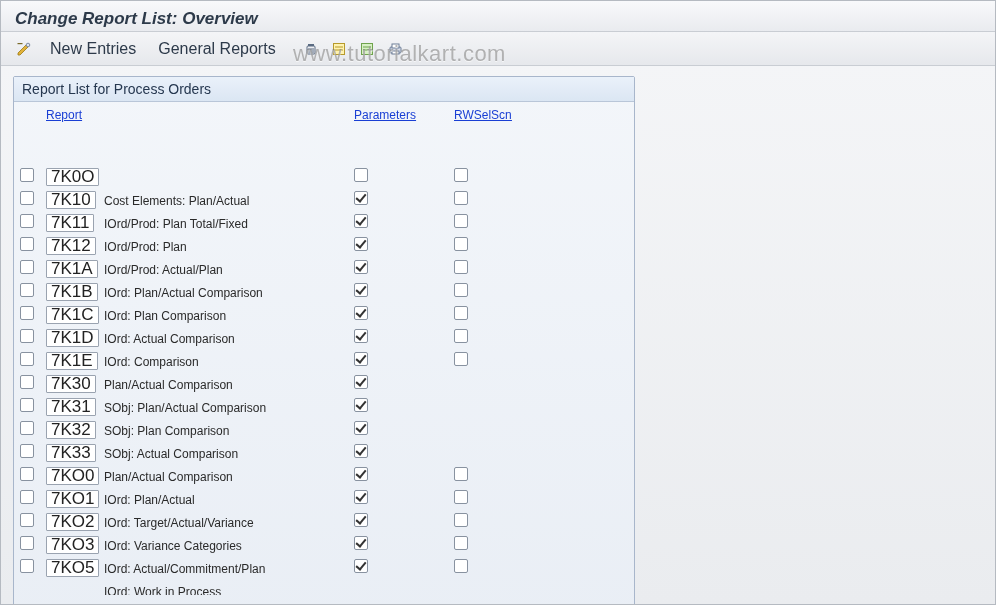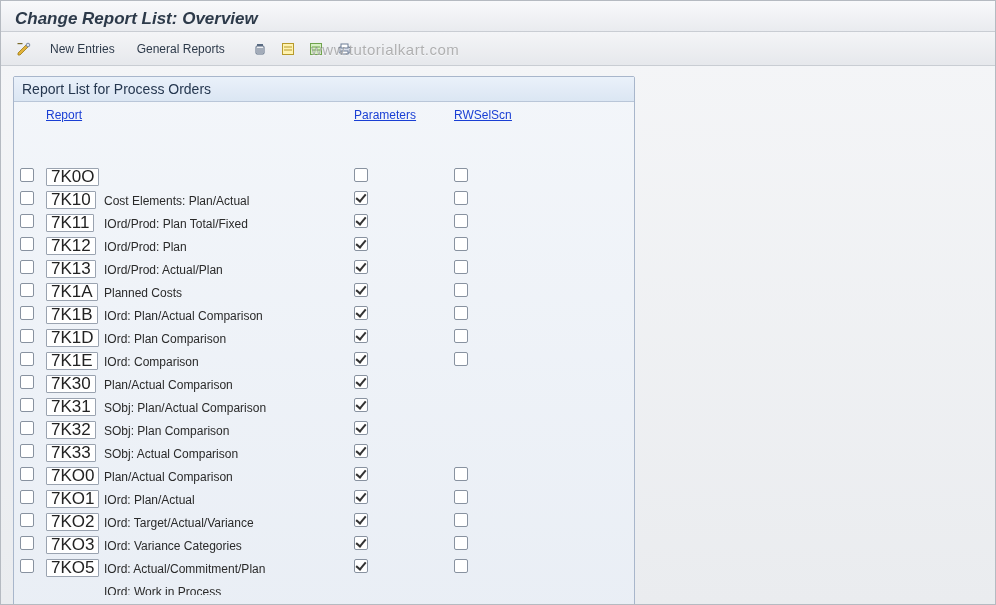--- a/index.html
+++ b/index.html
@@ -42,21 +42,21 @@
     height: 22px;
     min-width: 22px;
     padding: 0 4px;
     border: 1px solid transparent;
     border-radius: 3px;
     cursor: pointer;
     color: #2d3a4a;
   }
   .tool-text {
     padding: 0 8px;
-    font-size: 12px;
+    font-size: 16px;
     color: #2d3a4a;
   }
   .tool-sep { width: 6px; }
   svg { display:block; }
   .content {
     padding: 10px 12px;
   }
   .panel {
     width: 622px;
     border: 1px solid #a8b6cb;
@@ -142,22 +142,22 @@
   }
   .col-desc-cell { padding-left: 6px; }
   .footer {
     text-align:center;
     padding: 10px 0 14px 0;
     font-size:12px;
     color:#333;
   }
   .watermark {
     position:absolute;
-    top: 40px; left: 310px;
-    font-size: 15px;
+    top: 40px; left: 292px;
+    font-size: 22px;
     font-family: Arial, sans-serif;
     color: rgba(120,120,120,0.55);
     letter-spacing:0.5px;
     pointer-events:none;
     text-shadow: 0 1px 0 rgba(255,255,255,0.6);
   }
 </style>
 </head>
 <body>
 
@@ -247,36 +247,36 @@
             </div>
             <div class="row">
               <div class="col-sel"><span class="chk"></span></div>
               <div class="col-code"><span class="code-field">7K12</span></div>
               <div class="col-desc col-desc-cell">IOrd/Prod: Actual/Plan</div>
               <div class="col-param"><span class="chk checked"></span></div>
               <div class="col-rw"><span class="chk"></span></div>
             </div>
             <div class="row">
               <div class="col-sel"><span class="chk"></span></div>
-              <div class="col-code"><span class="code-field">7K13</span></div>
-              <div class="col-desc col-desc-cell">Planned Costs</div>
-              <div class="col-param"><span class="chk checked"></span></div>
-              <div class="col-rw"><span class="chk"></span></div>
-            </div>
-            <div class="row">
-              <div class="col-sel"><span class="chk"></span></div>
               <div class="col-code"><span class="code-field">7K1A</span></div>
               <div class="col-desc col-desc-cell">IOrd: Plan/Actual Comparison</div>
               <div class="col-param"><span class="chk checked"></span></div>
               <div class="col-rw"><span class="chk"></span></div>
             </div>
             <div class="row">
               <div class="col-sel"><span class="chk"></span></div>
               <div class="col-code"><span class="code-field">7K1B</span></div>
               <div class="col-desc col-desc-cell">IOrd: Plan Comparison</div>
+              <div class="col-param"><span class="chk checked"></span></div>
+              <div class="col-rw"><span class="chk"></span></div>
+            </div>
+            <div class="row">
+              <div class="col-sel"><span class="chk"></span></div>
+              <div class="col-code"><span class="code-field">7K1C</span></div>
+              <div class="col-desc col-desc-cell">IOrd: Actual Comparison</div>
               <div class="col-param"><span class="chk checked"></span></div>
               <div class="col-rw"><span class="chk"></span></div>
             </div>
             <div class="row">
               <div class="col-sel"><span class="chk"></span></div>
               <div class="col-code"><span class="code-field">7K1D</span></div>
               <div class="col-desc col-desc-cell">IOrd: Comparison</div>
               <div class="col-param"><span class="chk checked"></span></div>
               <div class="col-rw"><span class="chk"></span></div>
             </div>

